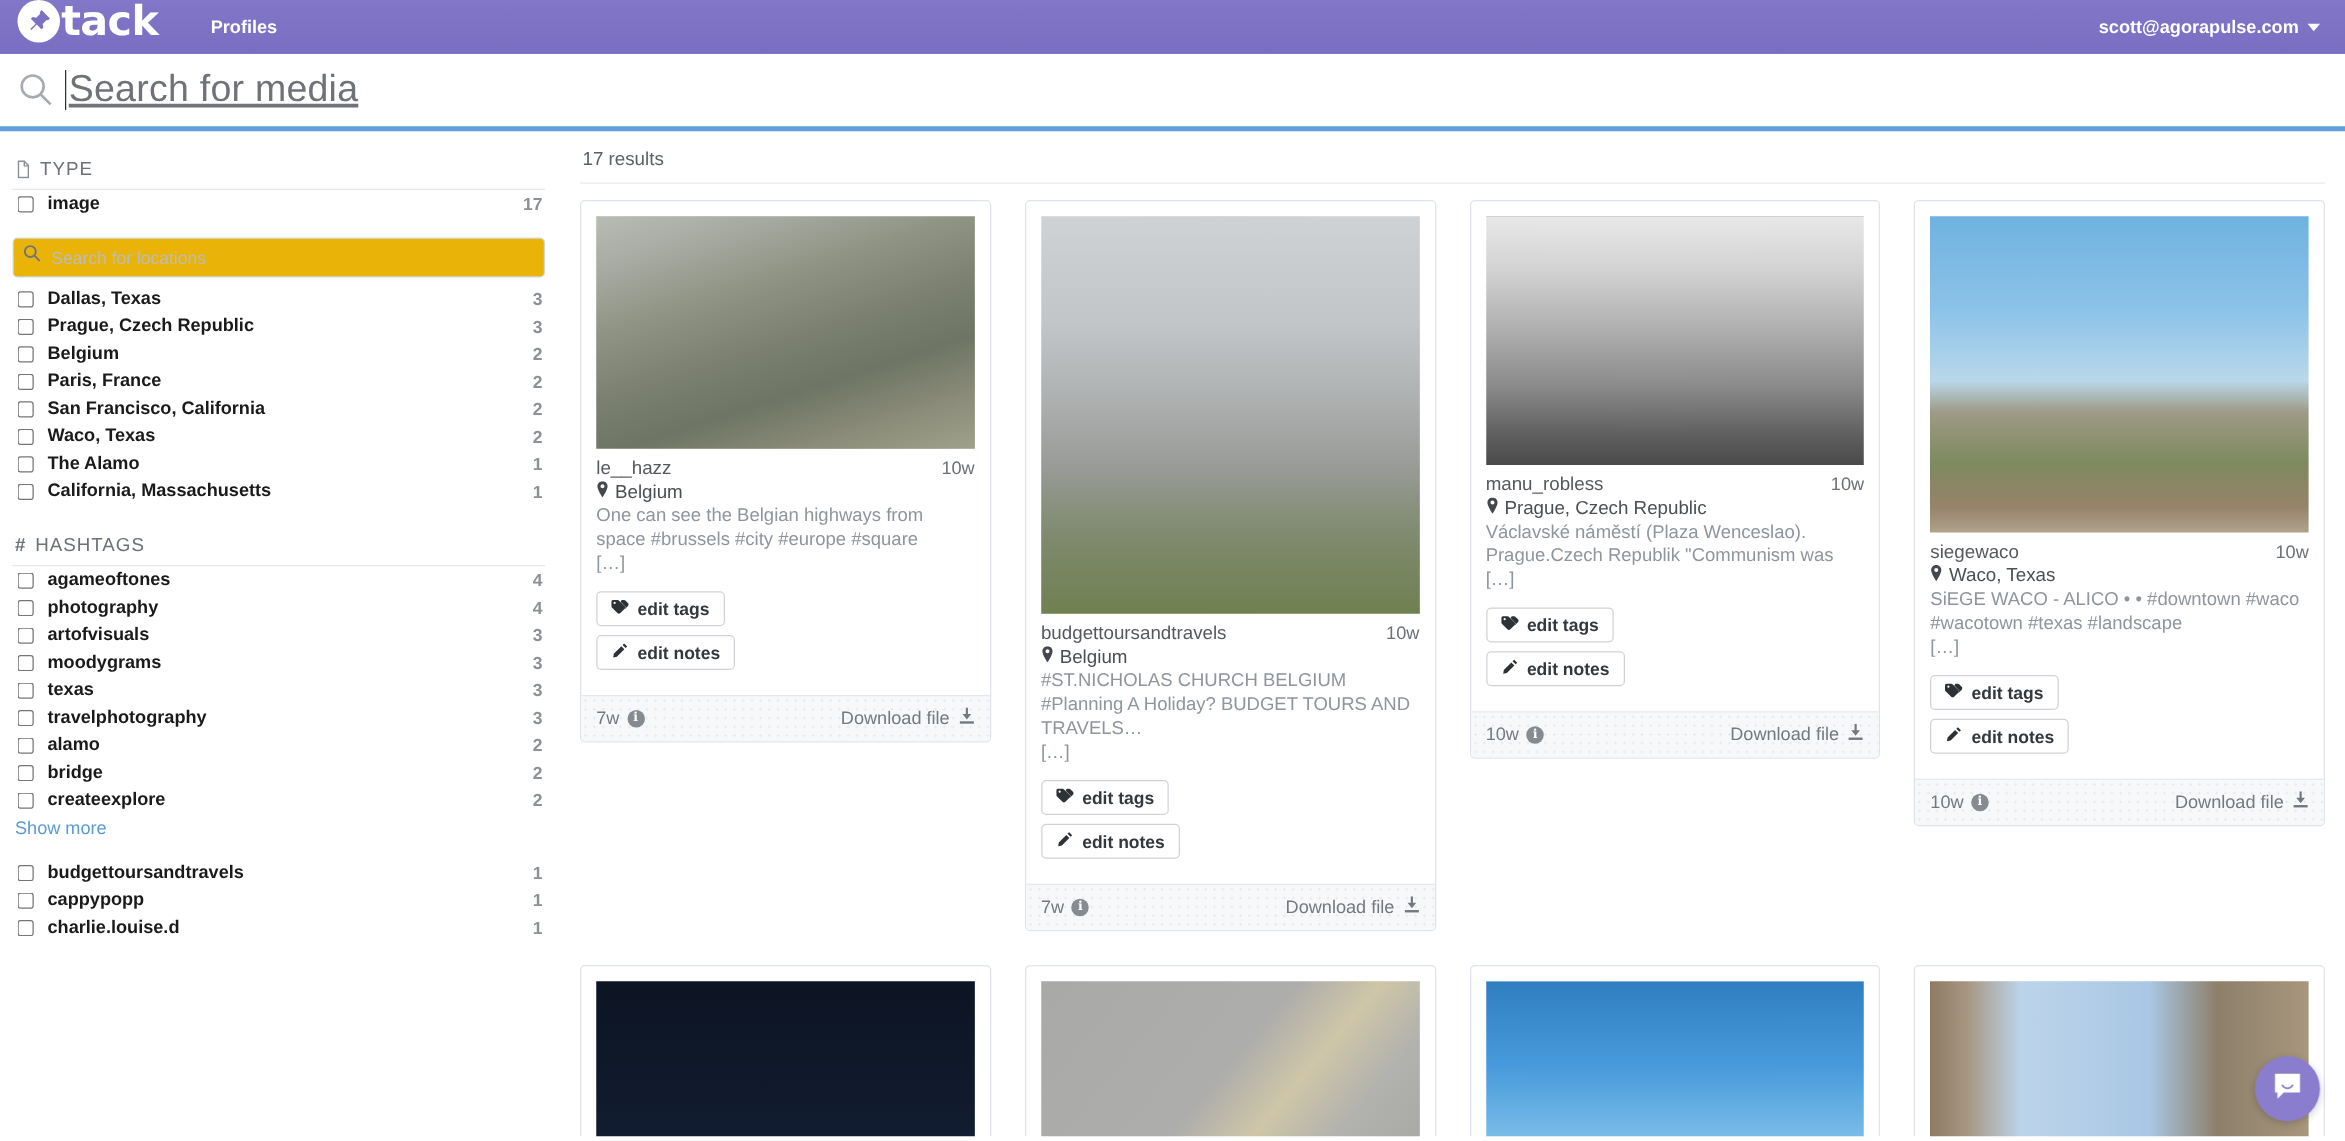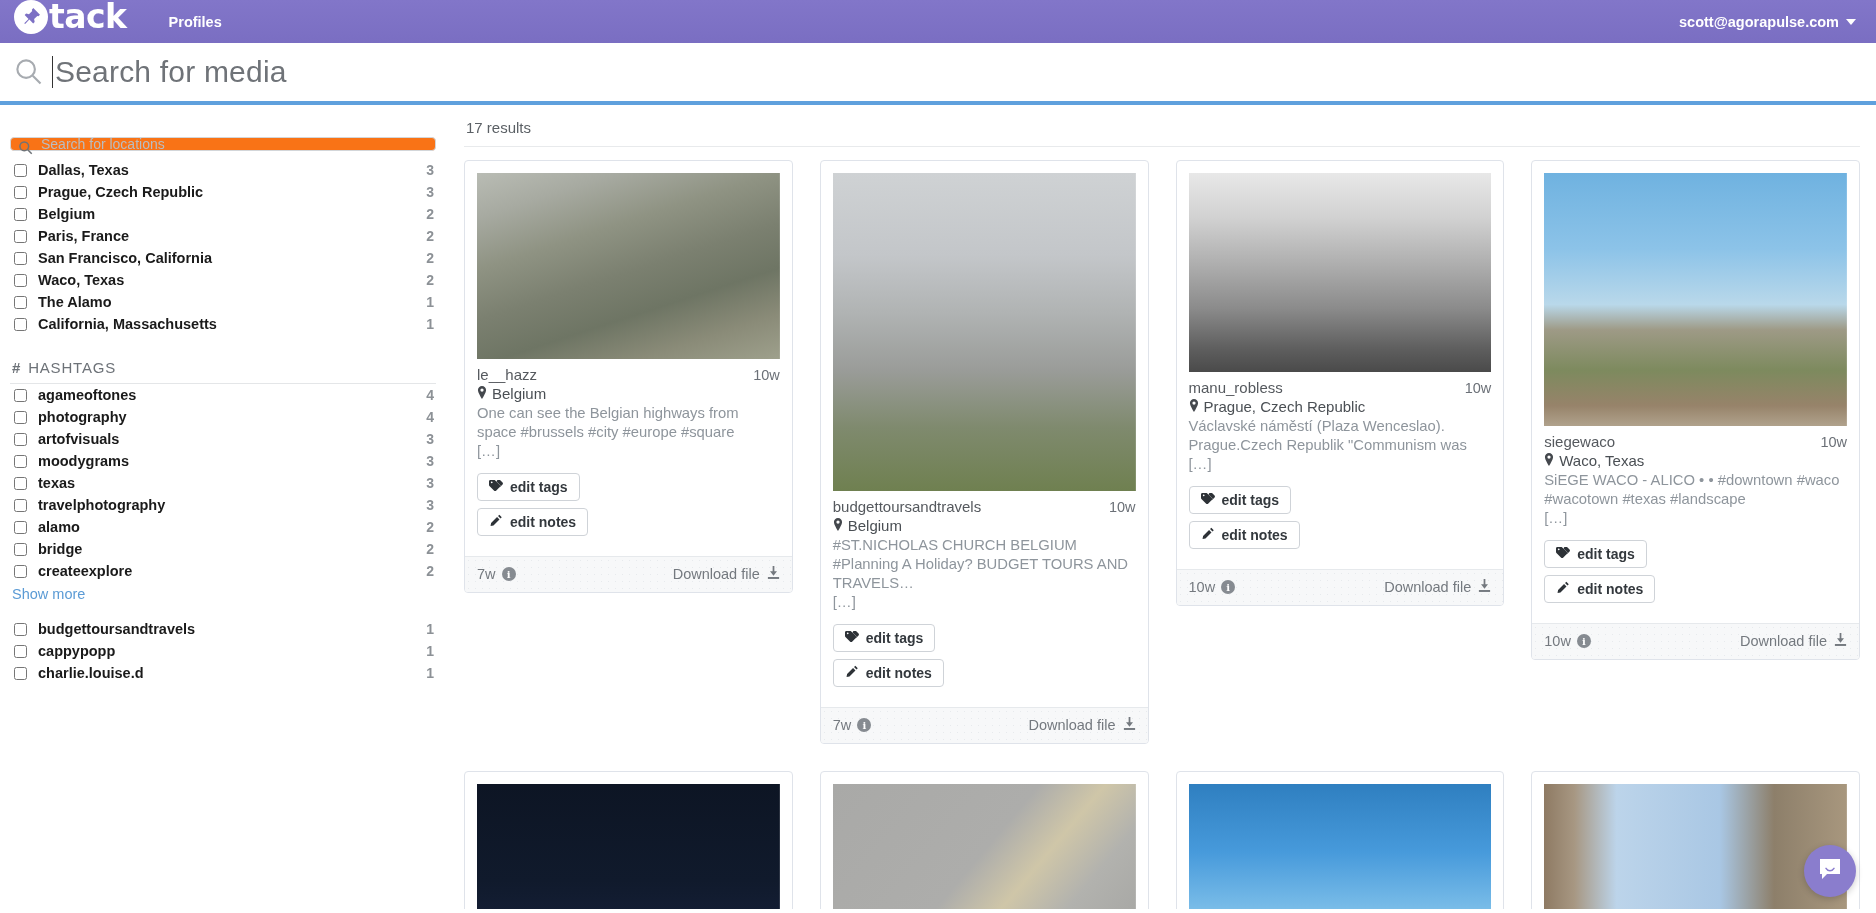--- a/index.html
+++ b/index.html
@@ -80,20 +80,21 @@
   }
   .search-caret {
     width: 1px; height: 32px; background: #333;
     margin-right: 2px;
   }
   .search-placeholder {
     font-size: 30px;
     color: #6f7378;
     font-weight: normal;
     letter-spacing: 0.2px;
+    text-decoration: underline;
   }
 
   
   .body-wrap { display: flex; height: 804px; }
 
   
   .sidebar {
     width: 452px;
     flex: 0 0 452px;
     padding: 14px 16px 0 10px;
@@ -135,29 +136,29 @@
     font-size: 14px;
     flex: 0 0 auto;
     padding-left: 8px;
   }
   .loc-search {
     position: relative;
     margin: 9px 0 6px 0;
   }
   .loc-search input {
     width: 100%;
-    height: 14px;
+    height: 32px;
     border: 1px solid #d3d6d9;
     border-radius: 4px;
     padding: 0 8px 0 30px;
     font-size: 14px;
     font-family: "Liberation Sans", sans-serif;
     color: #333;
     outline: none;
-    background: #f97316;
+    background: #eab308;
   }
   .loc-search input::placeholder { color: #b9bdc1; }
   .loc-search .mini-glass {
     position: absolute; left: 8px; top: 5px;
   }
   .show-more {
     color: #5b9bd5;
     font-size: 14.5px;
     padding: 4px 2px 2px 2px;
     cursor: pointer;
@@ -298,20 +299,36 @@
     </svg>
   </span>
   <span class="search-caret"></span>
   <span class="search-placeholder">Search for media</span>
 </div>
 
 <div class="body-wrap">
 
   <aside class="sidebar">
 
+    <section class="facet">
+      <div class="facet-head">
+        <span class="fi">
+          <svg width="13" height="15" viewBox="0 0 14 16" fill="none" stroke="#8a8f94" stroke-width="1.2">
+            <path d="M3 1h5l3.5 3.5V15H3z"></path>
+              <path d="M8 1v4h3.5"></path>
+          </svg>
+        </span>
+        <span>TYPE</span>
+      </div>
+      <label class="facet-row">
+        <input type="checkbox" style="">
+        <span class="facet-label">image</span>
+        <span class="facet-count">17</span>
+      </label>
+    </section>
 
     <section class="facet" style="margin-top:16px;">
       <div class="loc-search">
         <span class="mini-glass">
           <svg width="15" height="15" viewBox="0 0 24 24" fill="none" stroke="#6e7378" stroke-width="2.4">
             <circle cx="10" cy="10" r="7"></circle>
               <line x1="15.2" y1="15.2" x2="22" y2="22"></line>
           </svg>
         </span>
         <input type="text" placeholder="Search for locations" style="">

